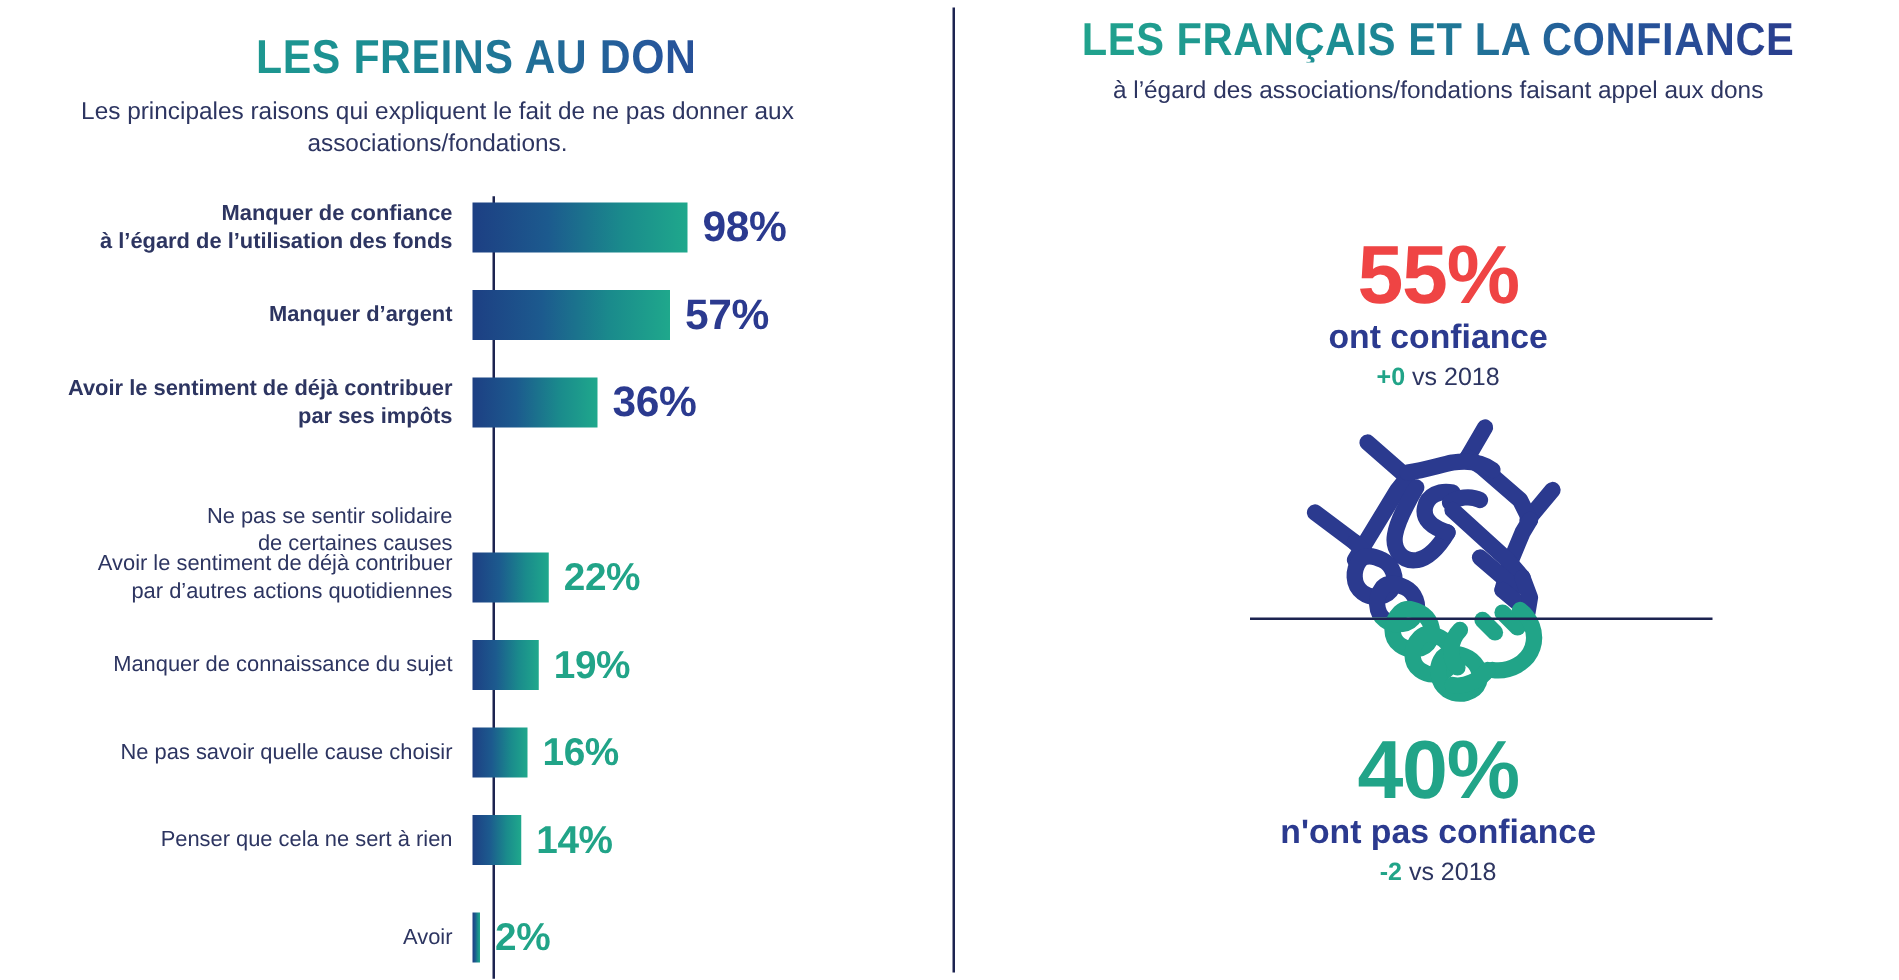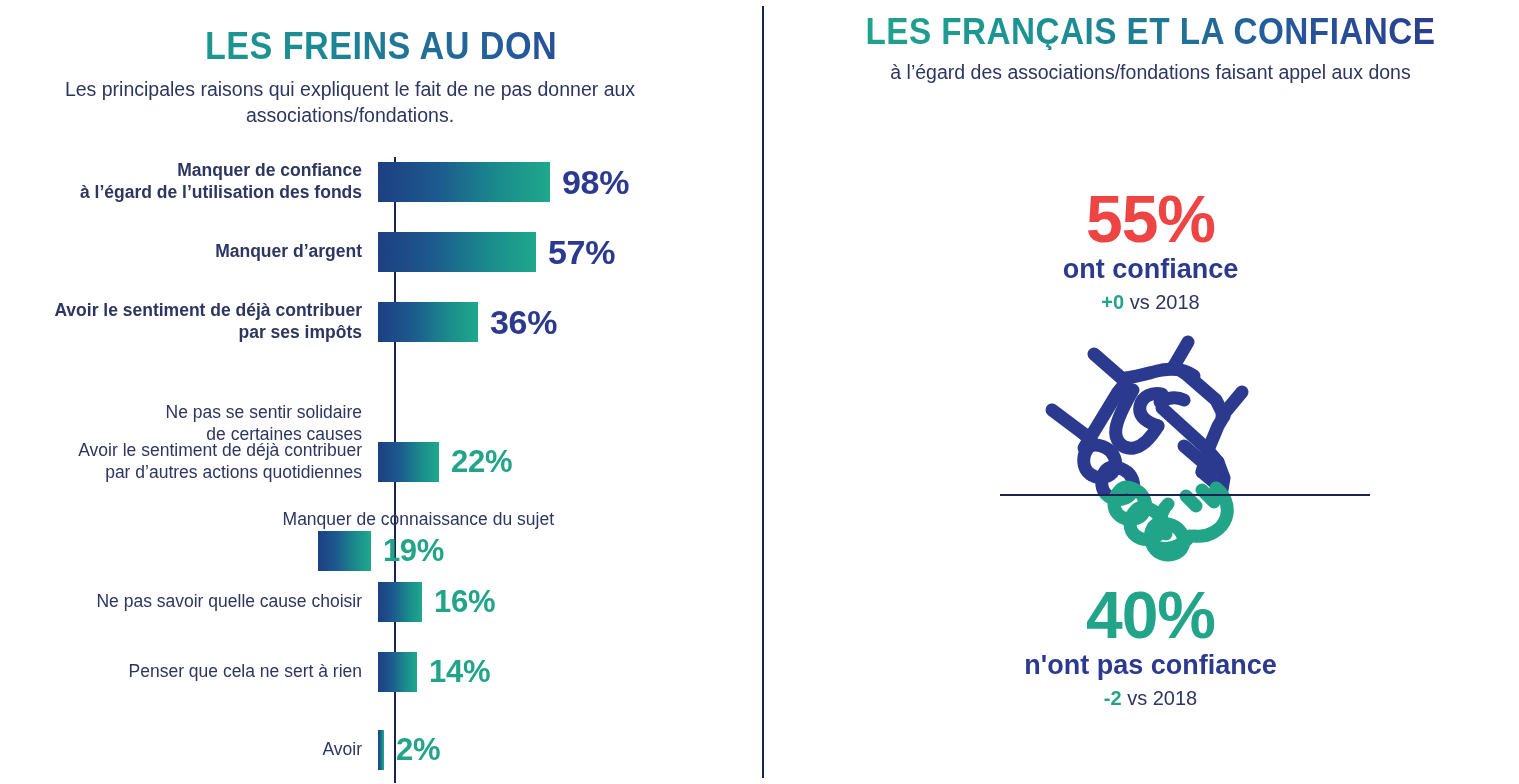--- a/index.html
+++ b/index.html
@@ -231,21 +231,21 @@
 de certaines causes</div>
           </div>
           <div class="bar-row" style="top: 286px;">
             <div class="bar-label">Avoir le sentiment de déjà contribuer
 par d’autres actions quotidiennes</div>
             <div class="bar-track">
               <div class="bar-fill" style="width: 61px;"></div>
               <div class="bar-value teal">22%</div>
             </div>
           </div>
-          <div class="bar-row" style="top: 356px; flex-direction: column;">
+          <div class="bar-row" style="top: 356px;">
             <div class="bar-label">Manquer de connaissance du sujet</div>
             <div class="bar-track">
               <div class="bar-fill" style="width: 53px;"></div>
               <div class="bar-value teal">19%</div>
             </div>
           </div>
           <div class="bar-row" style="top: 426px;">
             <div class="bar-label">Ne pas savoir quelle cause choisir</div>
             <div class="bar-track">
               <div class="bar-fill" style="width: 44px;"></div>

